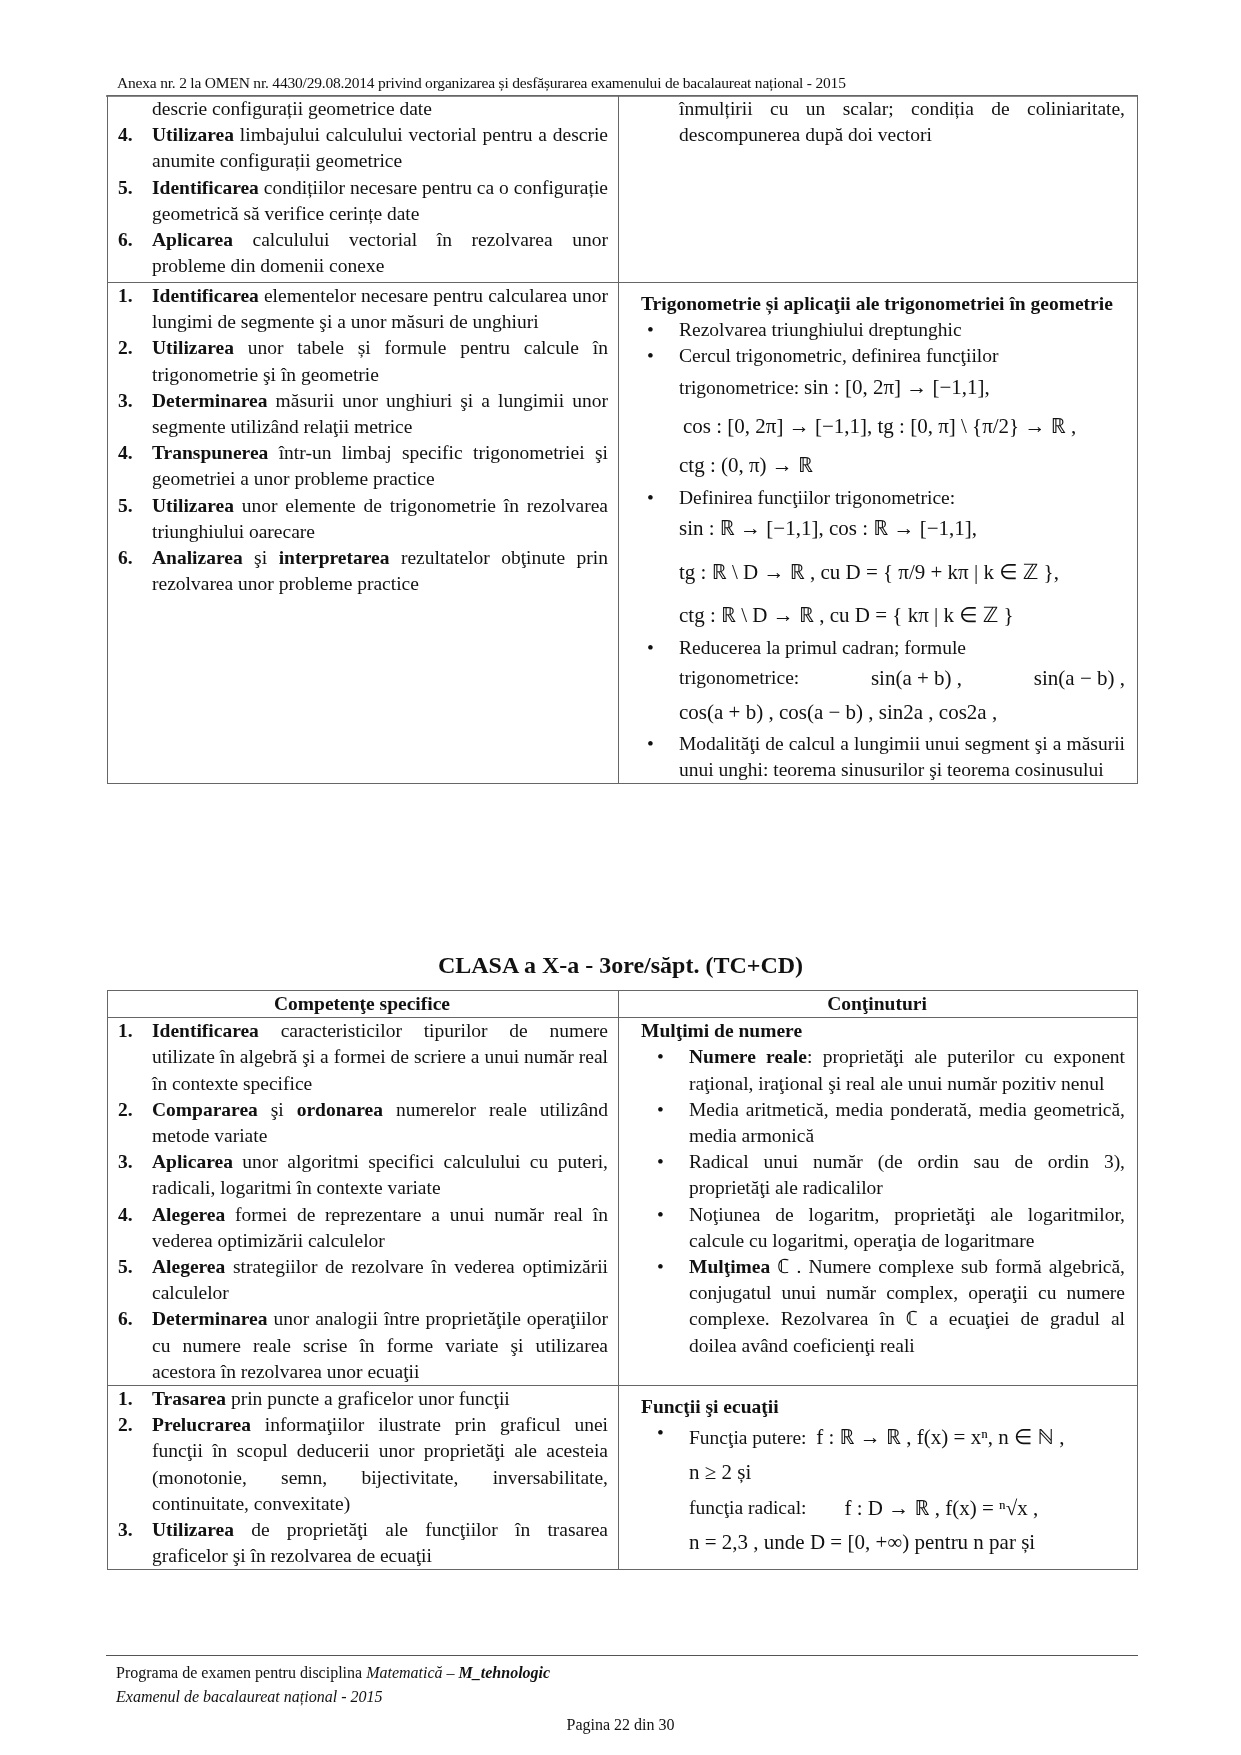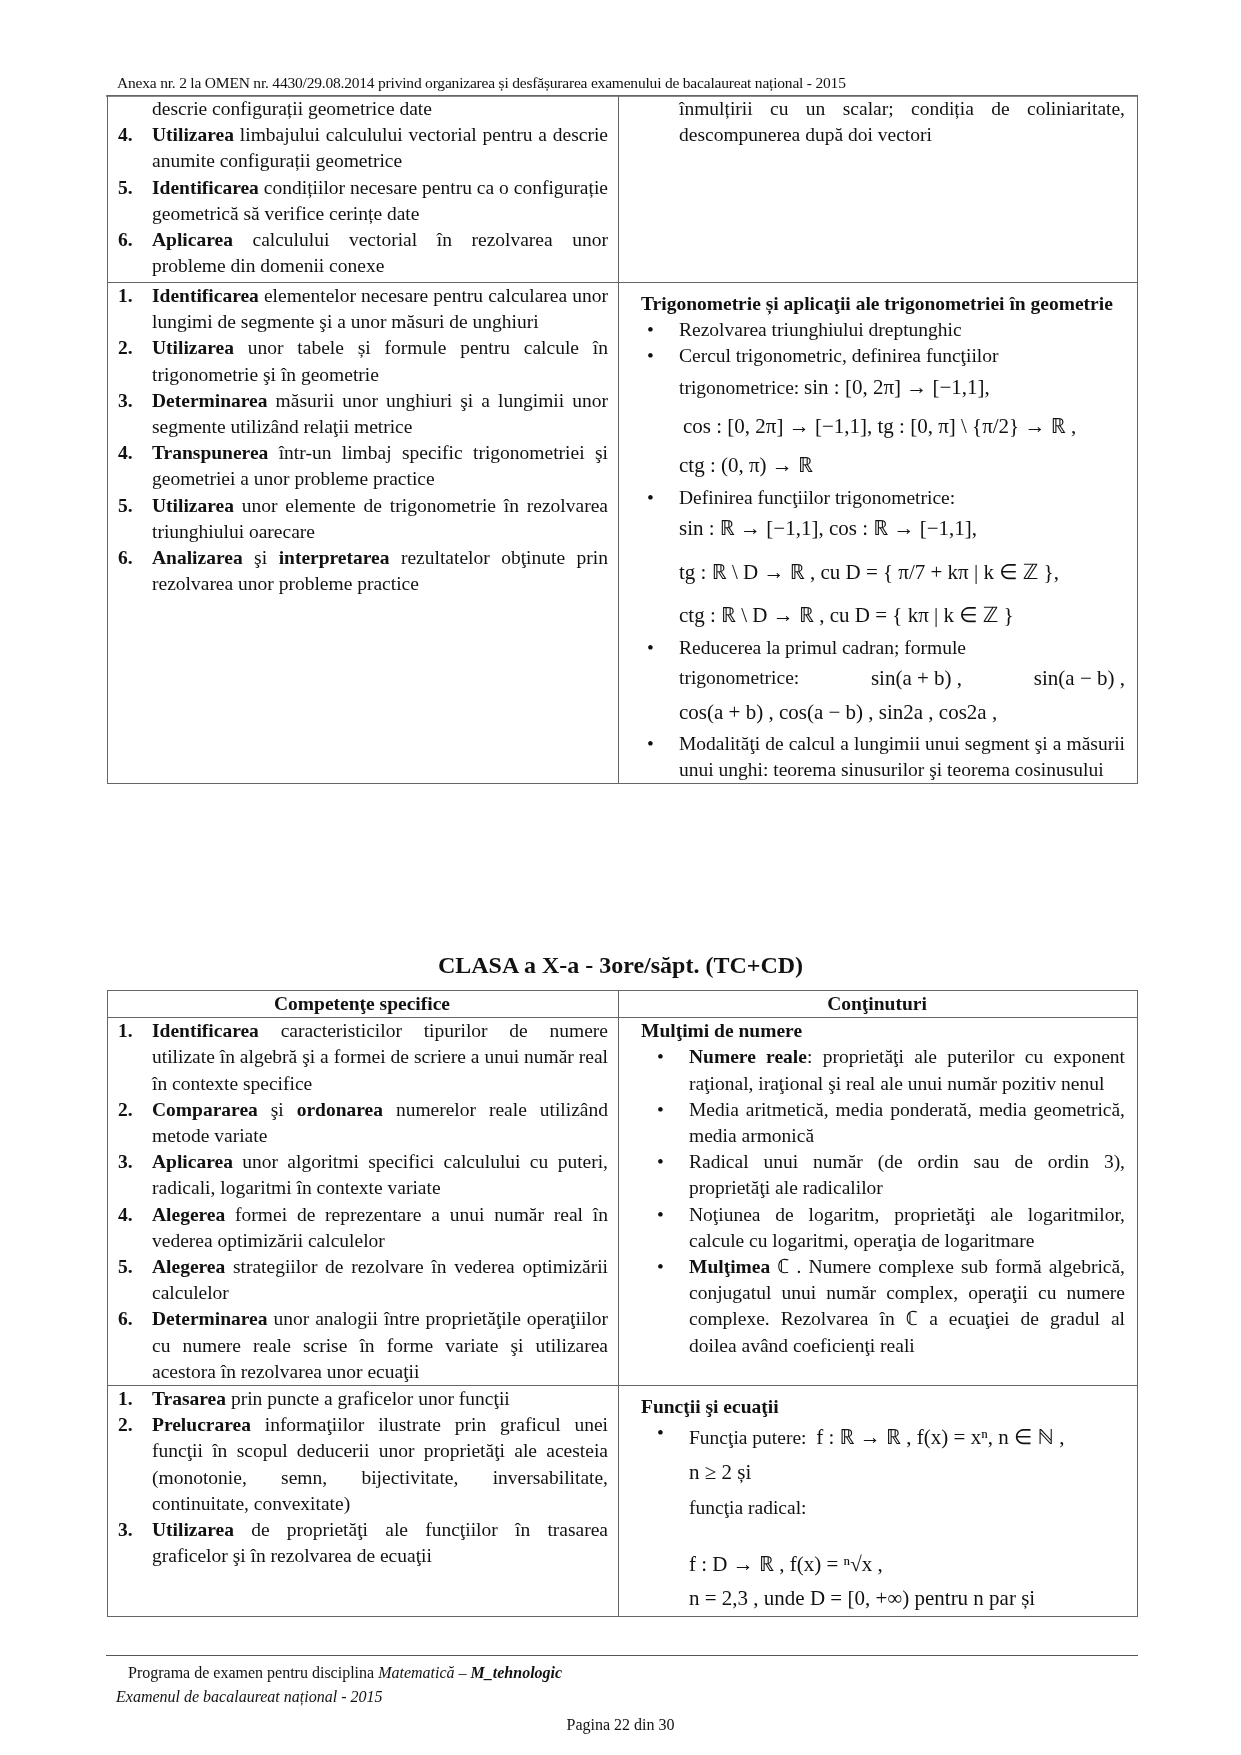--- a/index.html
+++ b/index.html
@@ -18,21 +18,21 @@
   .b { font-weight:bold; }
   ul.cont { list-style:none; margin:0; padding:0; }
   ul.cont li { position:relative; padding-left:38px; text-align:justify; }
   ul.cont li .bullet { position:absolute; left:6px; top:0; }
   .sec-title { font-weight:bold; margin-top:8px; text-align:justify; }
   .math { font-family:"Liberation Serif", serif; font-size:21px; white-space:nowrap; }
   .mline { padding:4px 0; }
   .class-title { position:absolute; left:0; width:1241px; top:952px; text-align:center; font-weight:bold; font-size:24px; font-family:"Liberation Serif", serif; }
   th.colhead { font-weight:bold; text-align:center; font-size:19.5px; }
   .footer-rule { position:absolute; left:106px; width:1032px; top:1655px; border-top:1.5px solid #555; }
-  .footer-line1 { position:absolute; left:116px; top:1664px; font-size:16px;margin-left:12px; }
+  .footer-line1 { position:absolute; left:116px; top:1664px; font-size:16px; }
   .footer-line2 { position:absolute; left:116px; top:1688px; font-size:16px; font-style:italic; }
   .footer-page { position:absolute; left:0; width:1241px; text-align:center; top:1716px; font-size:16px; }
   .it { font-style:italic; }
   .ibold { font-style:italic; font-weight:bold; }
 </style>
 </head>
 <body>
 
 <div class="page-header">Anexa nr. 2 la OMEN nr. 4430/29.08.2014 privind organizarea și desfășurarea examenului de bacalaureat național - 2015</div>
 <div class="hdr-rule"></div>
@@ -71,21 +71,21 @@
               <span class="bullet">•</span>
           <div>Cercul trigonometric, definirea funcţiilor</div>
           <div class="mline"><span>trigonometrice:</span>&nbsp;<span class="math">sin : [0, 2π] → [−1,1],</span></div>
           <div class="mline" style="padding:8px 0 8px 4px;"><span class="math">cos : [0, 2π] → [−1,1],  tg : [0, π] \ {π/2} → ℝ ,</span></div>
           <div class="mline" style="padding-bottom:6px;"><span class="math">ctg : (0, π) → ℝ</span></div>
         </li>
         <li>
               <span class="bullet">•</span>
           <div>Definirea funcţiilor trigonometrice:</div>
           <div class="mline"><span class="math">sin : ℝ → [−1,1], cos : ℝ → [−1,1],</span></div>
-          <div class="mline" style="padding:12px 0;"><span class="math">tg : ℝ \ D → ℝ , cu  D = { π/7 + kπ | k ∈ ℤ },</span></div>
+          <div class="mline" style="padding:12px 0;"><span class="math">tg : ℝ \ D → ℝ , cu  D = { π/9 + kπ | k ∈ ℤ },</span></div>
           <div class="mline" style="padding-bottom:6px;"><span class="math">ctg : ℝ \ D → ℝ , cu  D = { kπ | k ∈ ℤ }</span></div>
         </li>
         <li>
               <span class="bullet">•</span>
           <div style="display:flex; justify-content:space-between;">Reducerea la primul cadran; formule</div>
           <div class="mline" style="display:flex; justify-content:space-between;">
             <span>trigonometrice:</span>
             <span class="math">sin(a + b) ,</span>
             <span class="math">sin(a − b) ,</span>
           </div>
@@ -136,21 +136,21 @@
         <li><span class="num">3.</span><span class="b">Utilizarea</span><span> de proprietăţi ale funcţiilor în trasarea graficelor şi în rezolvarea de ecuaţii</span></li>
       </ol>
     </td>
     <td class="right">
       <div class="sec-title">Funcţii şi ecuaţii</div>
       <ul class="cont" style="padding-left:10px;">
         <li>
               <span class="bullet">•</span>
           <div class="mline"><span>Funcţia putere:</span>&nbsp; <span class="math">f : ℝ → ℝ ,  f(x) = xⁿ, n ∈ ℕ ,</span></div>
           <div class="mline"><span class="math">n ≥ 2  și</span></div>
-          <div class="mline" style="display:flex; gap:30px;flex-direction:column;">
+          <div class="mline" style="display:flex; gap:38px;">
                 <span>funcţia radical:</span>
                 <span class="math">f : D → ℝ ,     f(x) = ⁿ√x ,</span>
               </div>
           <div class="mline"><span class="math">n = 2,3 ,  unde  D = [0, +∞)  pentru  n  par  și</span></div>
         </li>
       </ul>
     </td>
   </tr>
 </tbody>
   </table>

